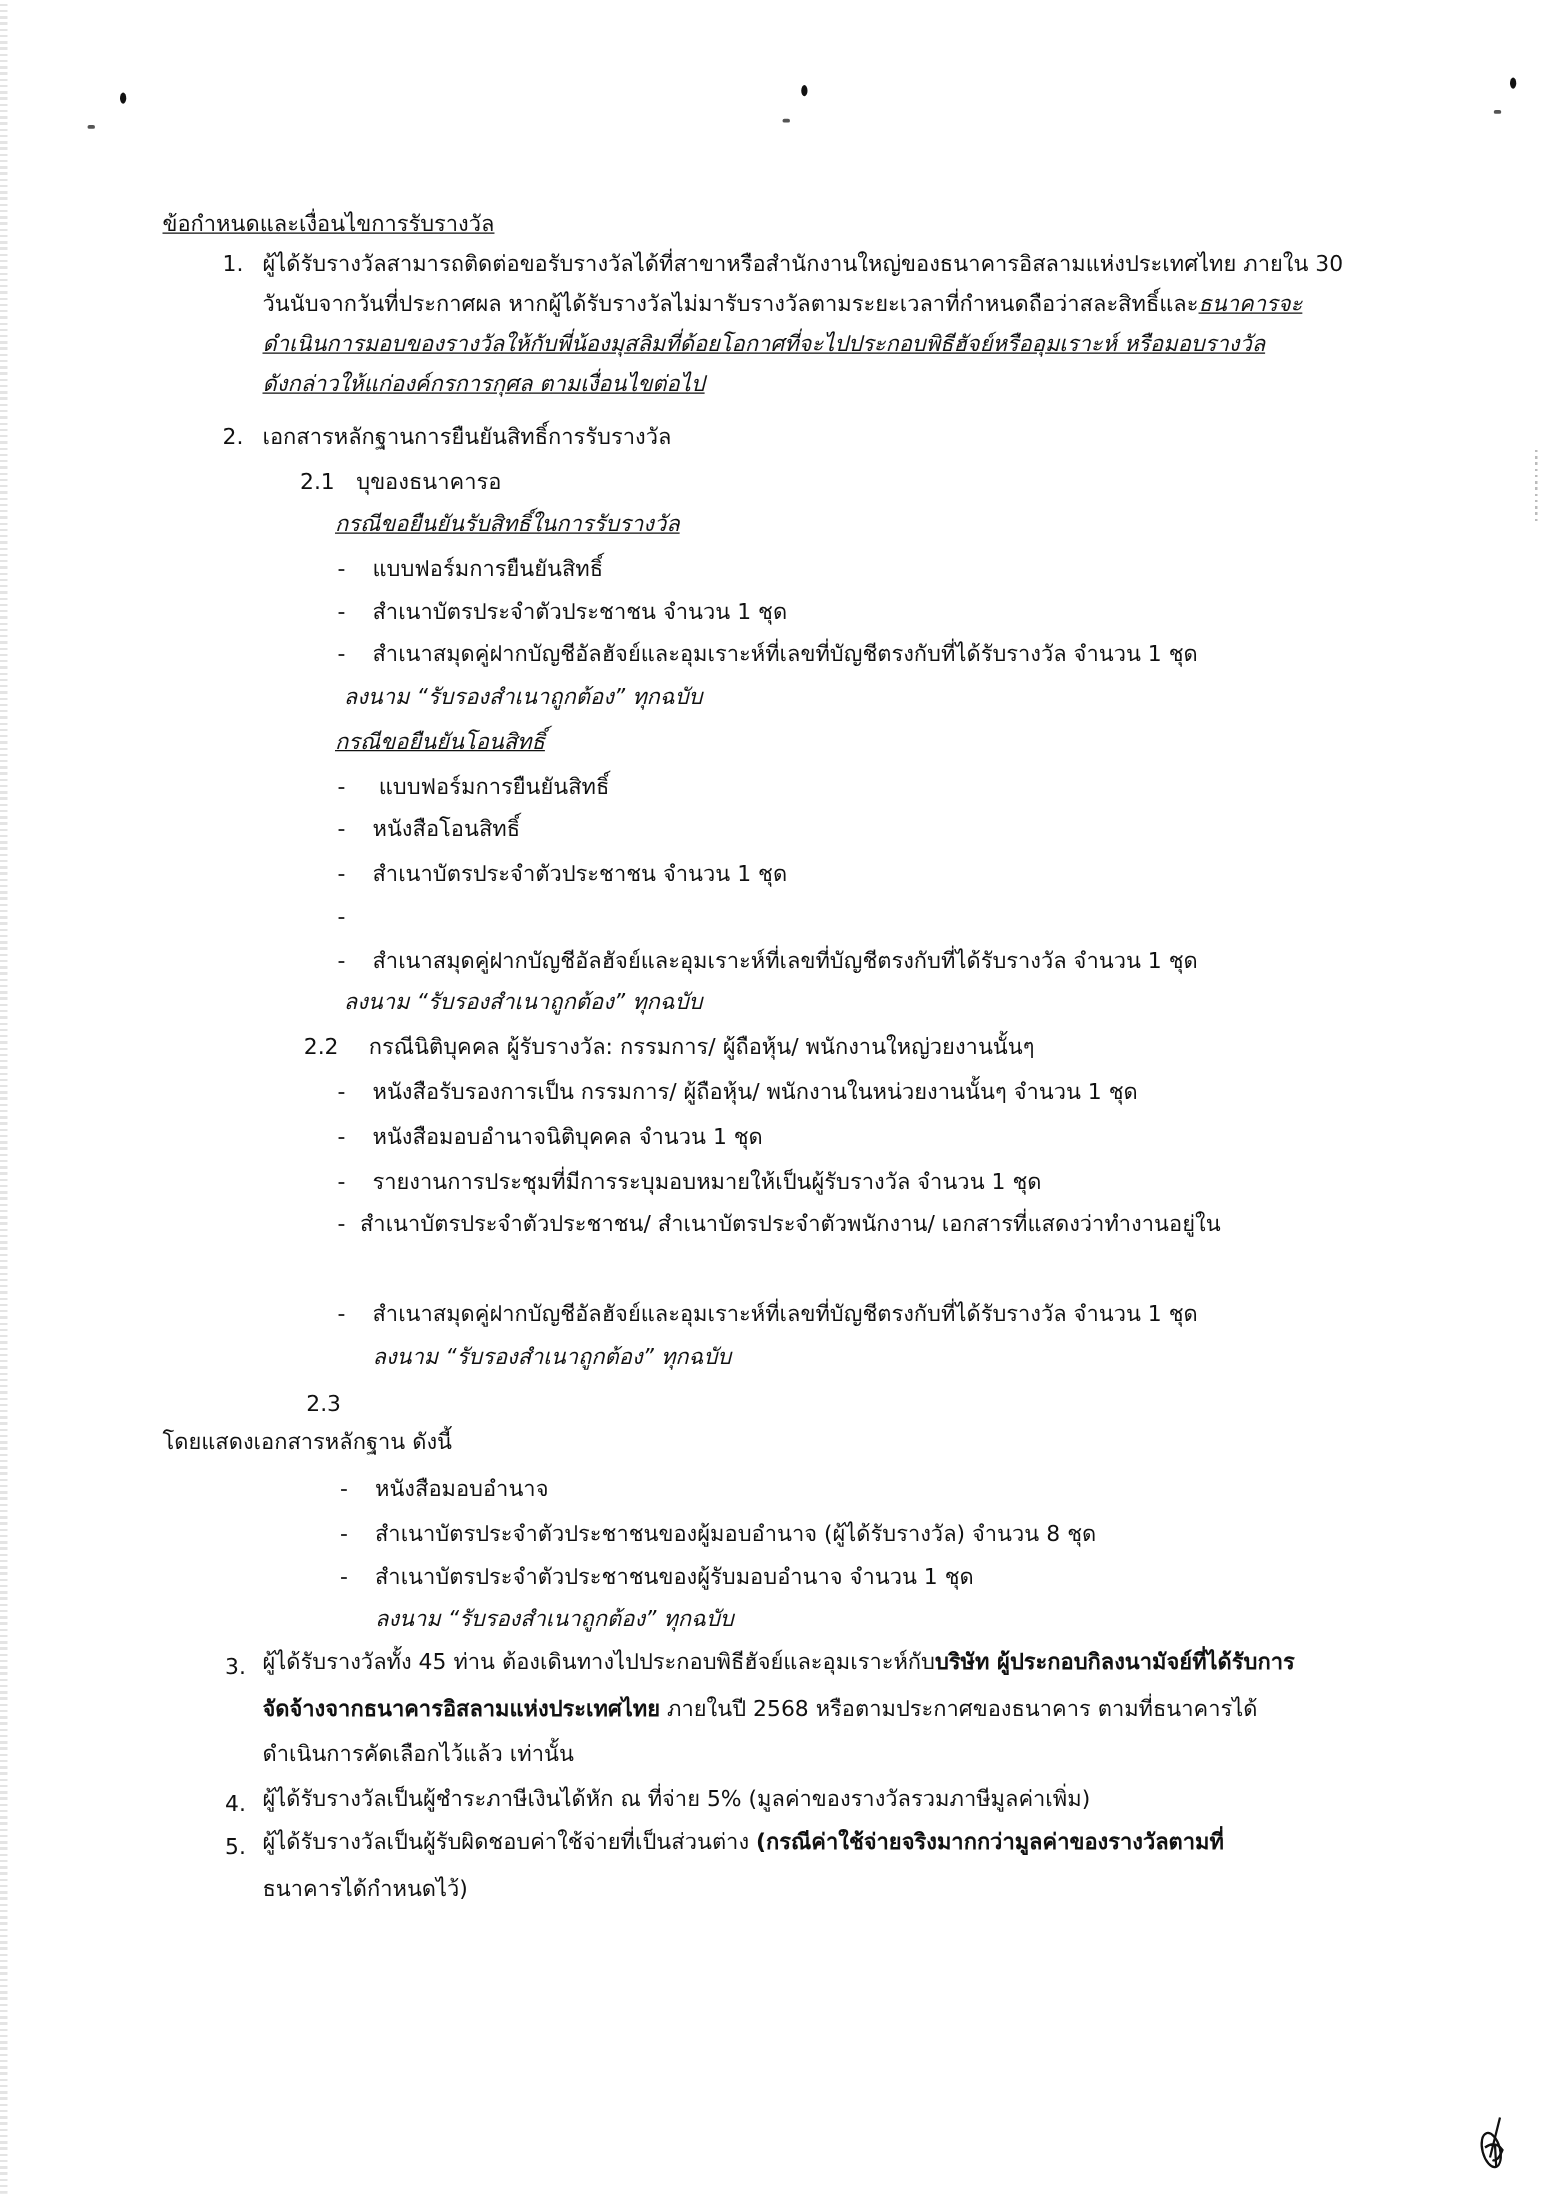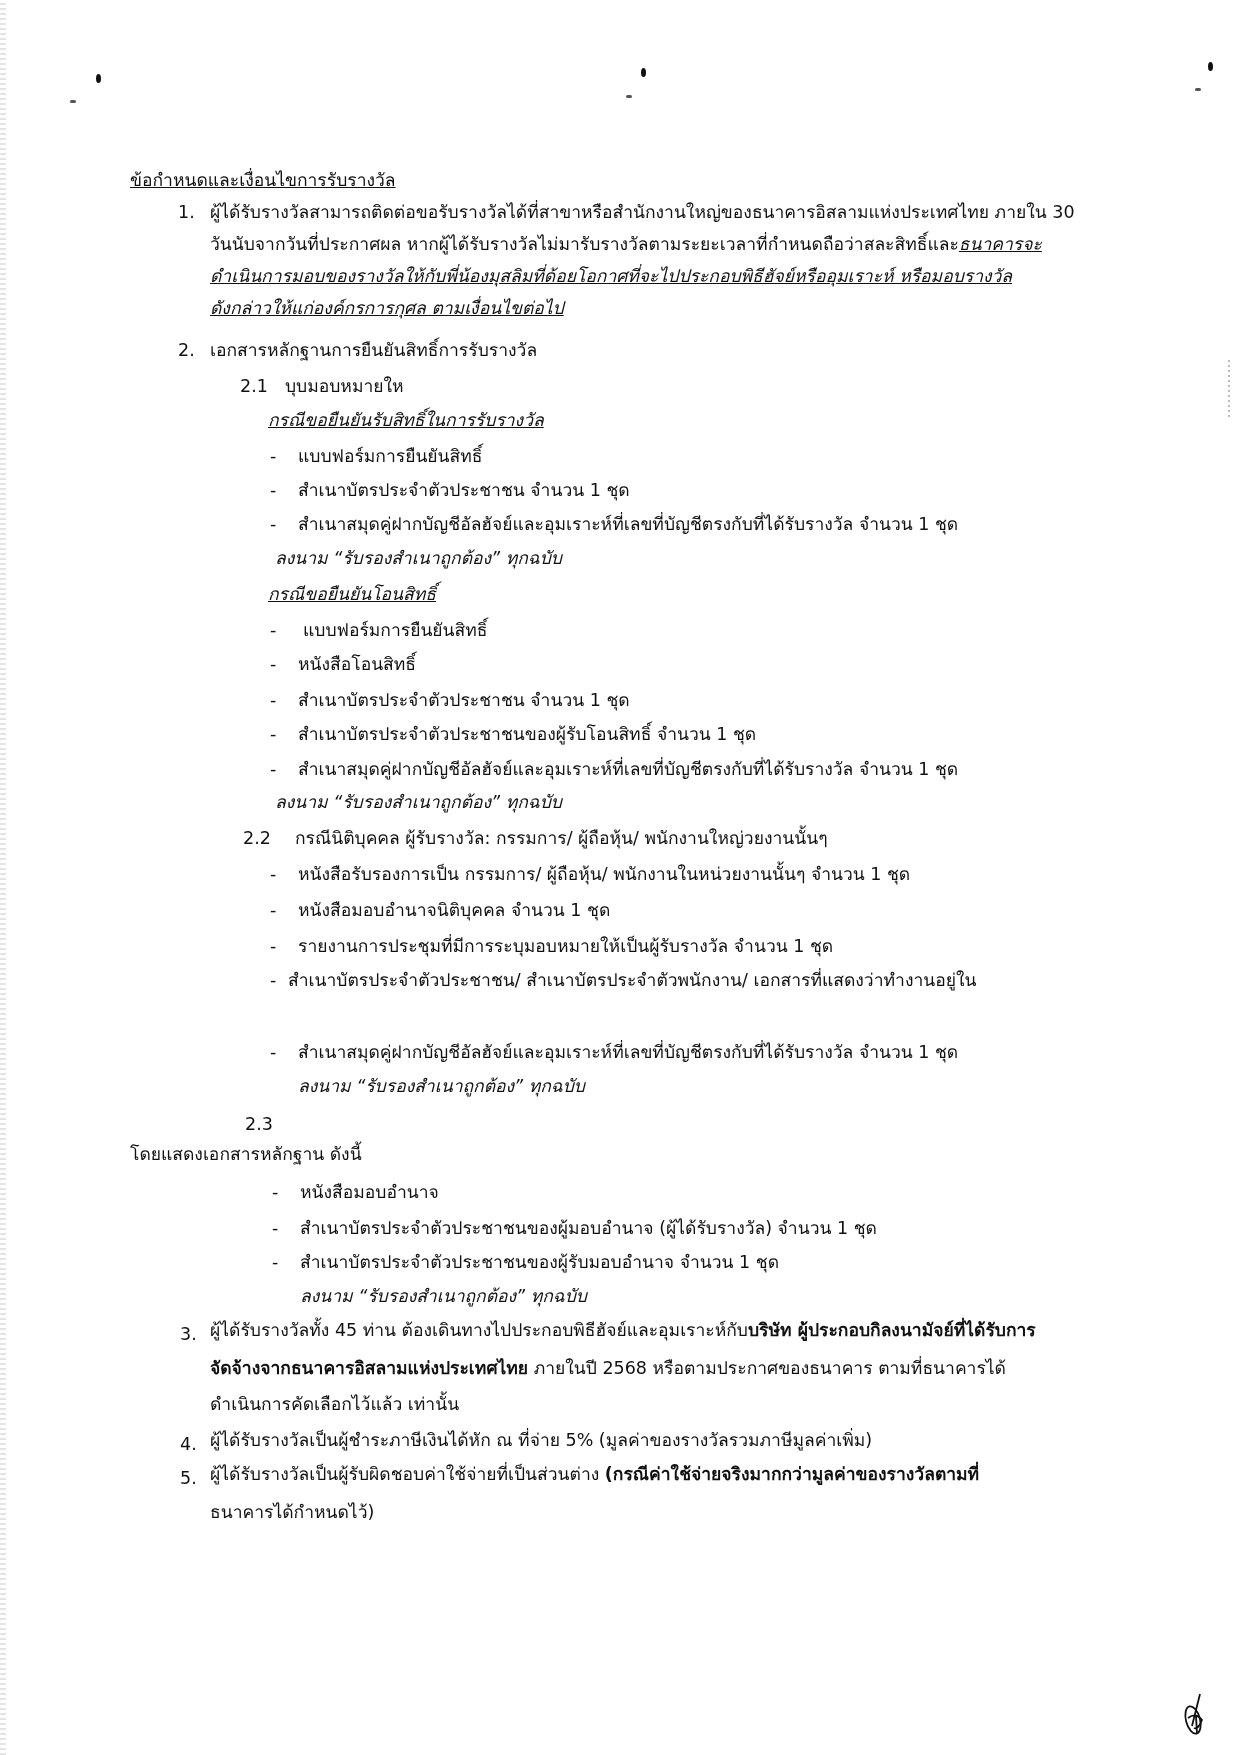--- a/index.html
+++ b/index.html
@@ -37,40 +37,39 @@
   <div class="ln" style="left:178px;top:200px">1.</div>
   <div class="ln" style="left:210px;top:200px">ผู้ได้รับรางวัลสามารถติดต่อขอรับรางวัลได้ที่สาขาหรือสำนักงานใหญ่ของธนาคารอิสลามแห่งประเทศไทย ภายใน 30</div>
   <div class="ln" style="left:210px;top:232px"><span>วันนับจากวันที่ประกาศผล หากผู้ได้รับรางวัลไม่มารับรางวัลตามระยะเวลาที่กำหนดถือว่าสละสิทธิ์และ</span><span class="u i">ธนาคารจะ</span></div>
   <div class="ln u i" style="left:210px;top:264px">ดำเนินการมอบของรางวัลให้กับพี่น้องมุสลิมที่ด้อยโอกาศที่จะไปประกอบพิธีฮัจย์หรืออุมเราะห์ หรือมอบรางวัล</div>
   <div class="ln u i" style="left:210px;top:296px">ดังกล่าวให้แก่องค์กรการกุศล ตามเงื่อนไขต่อไป</div>
 
   <div class="ln" style="left:178px;top:338px">2.</div>
   <div class="ln" style="left:210px;top:338px">เอกสารหลักฐานการยืนยันสิทธิ์การรับรางวัล</div>
 
   <div class="ln" style="left:240px;top:374px">2.1</div>
-  <div class="ln" style="left:285px;top:374px">บุบมอบหมายให</div>
+  <div class="ln" style="left:285px;top:374px">บุของธนาคารอ</div>
   <div class="ln u i" style="left:268px;top:408px">กรณีขอยืนยันรับสิทธิ์ในการรับรางวัล</div>
 
   <div class="ln" style="left:270px;top:444px">-</div>
   <div class="ln" style="left:298px;top:444px">แบบฟอร์มการยืนยันสิทธิ์</div>
   <div class="ln" style="left:270px;top:478px">-</div>
   <div class="ln" style="left:298px;top:478px">สำเนาบัตรประจำตัวประชาชน  จำนวน 1 ชุด</div>
   <div class="ln" style="left:270px;top:512px">-</div>
   <div class="ln" style="left:298px;top:512px">สำเนาสมุดคู่ฝากบัญชีอัลฮัจย์และอุมเราะห์ที่เลขที่บัญชีตรงกับที่ได้รับรางวัล จำนวน 1 ชุด</div>
   <div class="ln i" style="left:275px;top:546px">ลงนาม “รับรองสำเนาถูกต้อง” ทุกฉบับ</div>
 
   <div class="ln u i" style="left:268px;top:582px">กรณีขอยืนยันโอนสิทธิ์</div>
   <div class="ln" style="left:270px;top:618px">-</div>
   <div class="ln" style="left:303px;top:618px">แบบฟอร์มการยืนยันสิทธิ์</div>
   <div class="ln" style="left:270px;top:652px">-</div>
   <div class="ln" style="left:298px;top:652px">หนังสือโอนสิทธิ์</div>
   <div class="ln" style="left:270px;top:688px">-</div>
   <div class="ln" style="left:298px;top:688px">สำเนาบัตรประจำตัวประชาชน จำนวน 1 ชุด</div>
   <div class="ln" style="left:270px;top:722px">-</div>
-  <div class="ln" style="left:298px;top:722px">สำเนาบัตรประจำตัวประชาชนของผู้รับโอนสิทธิ์ จำนวน 1 ชุด</div>
   <div class="ln" style="left:270px;top:757px">-</div>
   <div class="ln" style="left:298px;top:757px">สำเนาสมุดคู่ฝากบัญชีอัลฮัจย์และอุมเราะห์ที่เลขที่บัญชีตรงกับที่ได้รับรางวัล จำนวน 1 ชุด</div>
   <div class="ln i" style="left:275px;top:790px">ลงนาม “รับรองสำเนาถูกต้อง” ทุกฉบับ</div>
 
   <div class="ln" style="left:243px;top:826px">2.2</div>
   <div class="ln" style="left:295px;top:826px">กรณีนิติบุคคล  ผู้รับรางวัล: กรรมการ/ ผู้ถือหุ้น/ พนักงานใหญ่วยงานนั้นๆ</div>
   <div class="ln" style="left:270px;top:862px">-</div>
   <div class="ln" style="left:298px;top:862px">หนังสือรับรองการเป็น กรรมการ/ ผู้ถือหุ้น/ พนักงานในหน่วยงานนั้นๆ จำนวน 1 ชุด</div>
   <div class="ln" style="left:270px;top:898px">-</div>
   <div class="ln" style="left:298px;top:898px">หนังสือมอบอำนาจนิติบุคคล จำนวน 1 ชุด</div>
@@ -80,21 +79,21 @@
   <div class="ln" style="left:288px;top:968px">สำเนาบัตรประจำตัวประชาชน/ สำเนาบัตรประจำตัวพนักงาน/ เอกสารที่แสดงว่าทำงานอยู่ใน</div>
   <div class="ln" style="left:270px;top:1040px">-</div>
   <div class="ln" style="left:298px;top:1040px">สำเนาสมุดคู่ฝากบัญชีอัลฮัจย์และอุมเราะห์ที่เลขที่บัญชีตรงกับที่ได้รับรางวัล จำนวน 1 ชุด</div>
   <div class="ln i" style="left:298px;top:1074px">ลงนาม “รับรองสำเนาถูกต้อง” ทุกฉบับ</div>
 
   <div class="ln" style="left:245px;top:1112px">2.3</div>
   <div class="ln" style="left:130px;top:1142px">โดยแสดงเอกสารหลักฐาน ดังนี้</div>
   <div class="ln" style="left:272px;top:1180px">-</div>
   <div class="ln" style="left:300px;top:1180px">หนังสือมอบอำนาจ</div>
   <div class="ln" style="left:272px;top:1216px">-</div>
-  <div class="ln" style="left:300px;top:1216px">สำเนาบัตรประจำตัวประชาชนของผู้มอบอำนาจ (ผู้ได้รับรางวัล)  จำนวน 1 ชุด</div>
+  <div class="ln" style="left:300px;top:1216px">สำเนาบัตรประจำตัวประชาชนของผู้มอบอำนาจ (ผู้ได้รับรางวัล)  จำนวน 8 ชุด</div>
   <div class="ln" style="left:272px;top:1250px">-</div>
   <div class="ln" style="left:300px;top:1250px">สำเนาบัตรประจำตัวประชาชนของผู้รับมอบอำนาจ จำนวน 1 ชุด</div>
   <div class="ln i" style="left:300px;top:1284px">ลงนาม “รับรองสำเนาถูกต้อง” ทุกฉบับ</div>
 
   <div class="ln" style="left:180px;top:1322px">3.</div>
   <div class="ln" style="left:210px;top:1318px"><span>ผู้ได้รับรางวัลทั้ง 45 ท่าน ต้องเดินทางไปประกอบพิธีฮัจย์และอุมเราะห์กับ</span><span class="b">บริษัท ผู้ประกอบกิลงนามัจย์ที่ได้รับการ</span></div>
   <div class="ln" style="left:210px;top:1356px"><span class="b">จัดจ้างจากธนาคารอิสลามแห่งประเทศไทย</span><span> ภายในปี 2568 หรือตามประกาศของธนาคาร ตามที่ธนาคารได้</span></div>
   <div class="ln" style="left:210px;top:1392px">ดำเนินการคัดเลือกไว้แล้ว เท่านั้น</div>
 
   <div class="ln" style="left:180px;top:1432px">4.</div>

